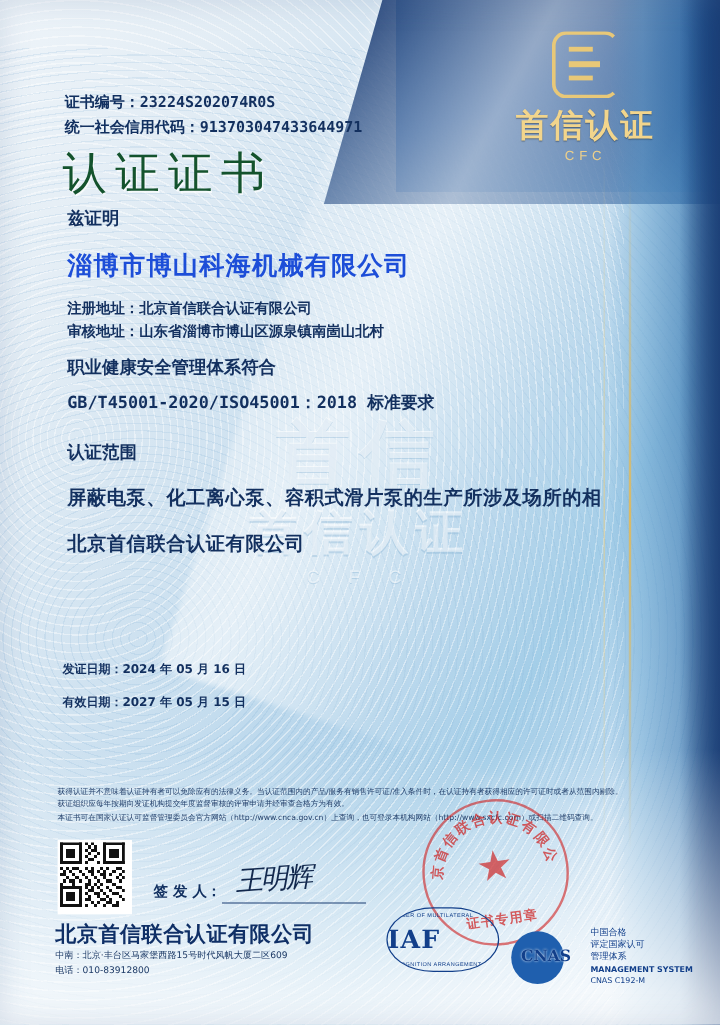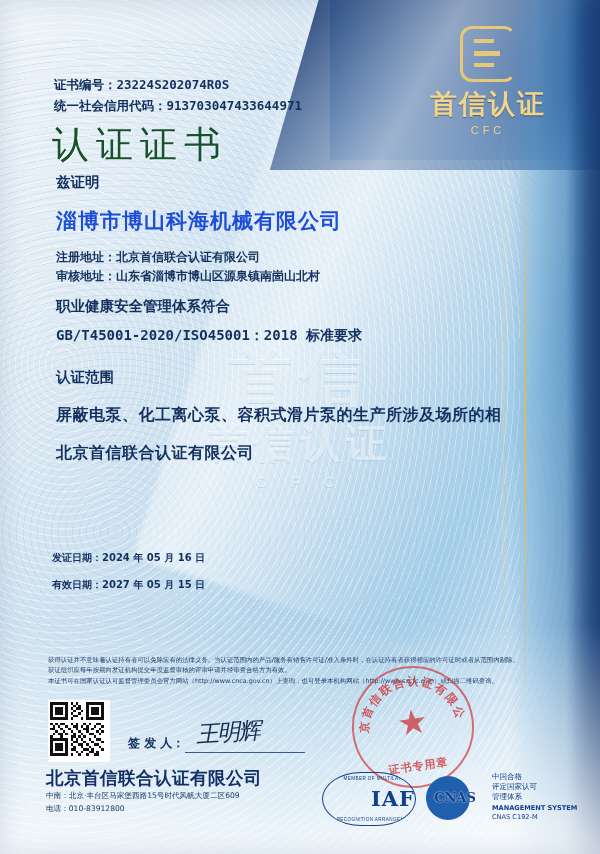--- a/index.html
+++ b/index.html
@@ -425,27 +425,27 @@
     font-size: 11px;
     font-weight: 700;
     font-family: "DejaVu Sans", sans-serif;
     letter-spacing: 1px;
   }
 
   
   .iaf {
     position: absolute;
     left: 322px;
-    top: 772px;
+    top: 756px;
     width: 92px;
     height: 52px;
     border: 1.6px solid #123f8a;
     border-radius: 50%/60%;
     color: #123f8a;
-    text-align: right;
+    text-align: left;
     overflow: hidden;
   }
   .iaf .big {
     font-size: 21px;
     font-weight: 700;
     letter-spacing: 1px;
     margin-top: 13px;
     font-family: "DejaVu Serif", serif;
   }
   .iaf .tiny-top {

